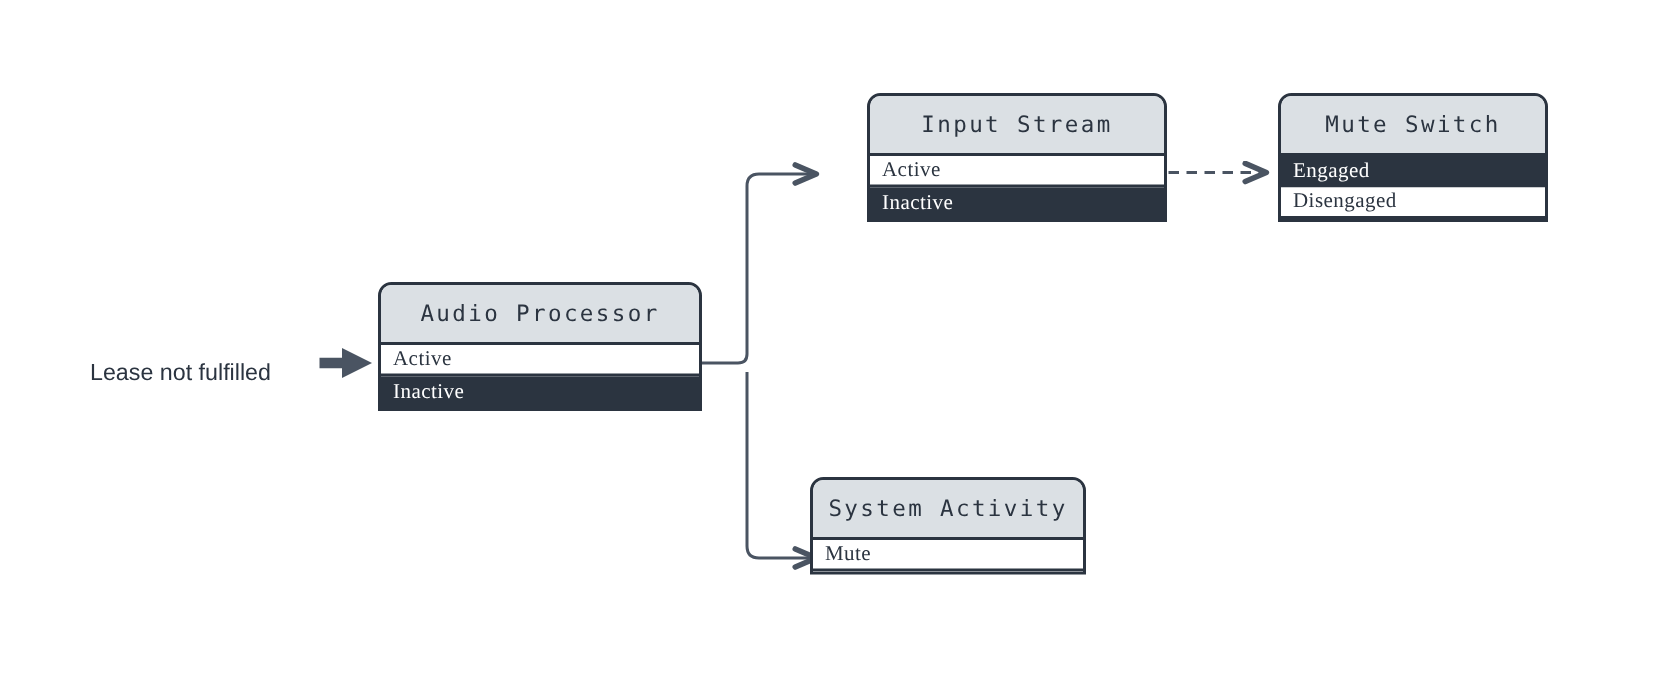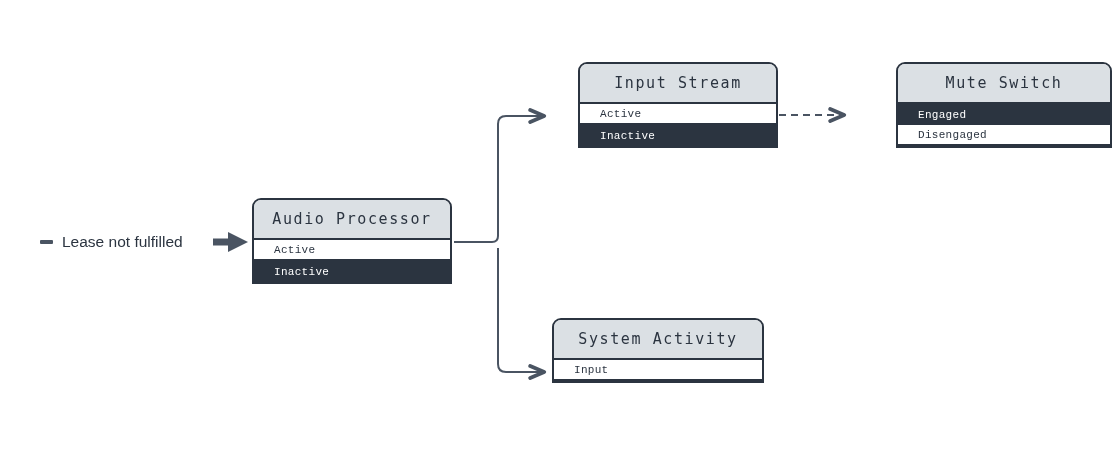--- a/index.html
+++ b/index.html
@@ -49,44 +49,45 @@
     align-items: center;
     justify-content: center;
     border-bottom: 2px solid #2b3440;
     box-sizing: border-box;
   }
   .node-row {
     height: 21px;
     box-sizing: border-box;
     display: flex;
     align-items: center;
-    padding-left: 20px;
-    font-family: Liberation Mono, monospace;
-    font-size: 11px;
+    padding-left: 8px;
+    font-family: Liberation Serif, serif;
+    font-size: 14px;
     letter-spacing: 0.3px;
   }
   .row-on {
     background: #ffffff;
     color: #2b3440;
     border-bottom: 2px solid #2b3440;
   }
   .row-off {
     background: #2b3440;
     color: #ffffff;
   }
 
   
   #source-label {
     position: absolute;
-    left: 40px;
+    left: 60px;
     top: 231px;
     height: 22px;
     display: flex;
-    align-items: center;
+    align-items: flex-end;
     gap: 9px;
+    flex-direction: column;
   }
   .lead-dash {
     width: 13px;
     height: 3.5px;
     background: #4a5462;
     border-radius: 1px;
     display: block;
   }
   #source-text {
     font-family: "Liberation Sans", sans-serif;
@@ -117,36 +118,36 @@
       <rect x="213" y="238.5" width="17" height="7" fill="#4a5462"></rect>
       <path d="M228,232 L248,242 L228,252 Z" fill="#4a5462"></path>
     </g>
   </svg>
 
   <div id="source-label">
     <span class="lead-dash"></span>
     <span id="source-text">Lease not fulfilled</span>
   </div>
 
-  <div class="node" style="left:252px; top:198px; width:200px;">
+  <div class="node" style="left:252px; top:188px; width:216px;">
     <div class="node-header">Audio Processor</div>
     <div class="node-row row-on">Active</div>
     <div class="node-row row-off">Inactive</div>
   </div>
 
   <div class="node" style="left:552px; top:62px; width:200px;margin-left:26px;">
     <div class="node-header">Input Stream</div>
     <div class="node-row row-on">Active</div>
     <div class="node-row row-off">Inactive</div>
   </div>
 
-  <div class="node" style="left:896px; top:62px; width:216px;">
+  <div class="node" style="left:852px; top:62px; width:180px;">
     <div class="node-header">Mute Switch</div>
     <div class="node-row row-off">Engaged</div>
     <div class="node-row row-on">Disengaged</div>
   </div>
 
-  <div class="node" style="left:552px; top:318px; width:212px;">
+  <div class="node" style="left:540px; top:318px; width:184px;">
     <div class="node-header">System Activity</div>
-    <div class="node-row row-on">Input</div>
+    <div class="node-row row-on">Mute</div>
   </div>
 
 </div>
 
 </body></html>

